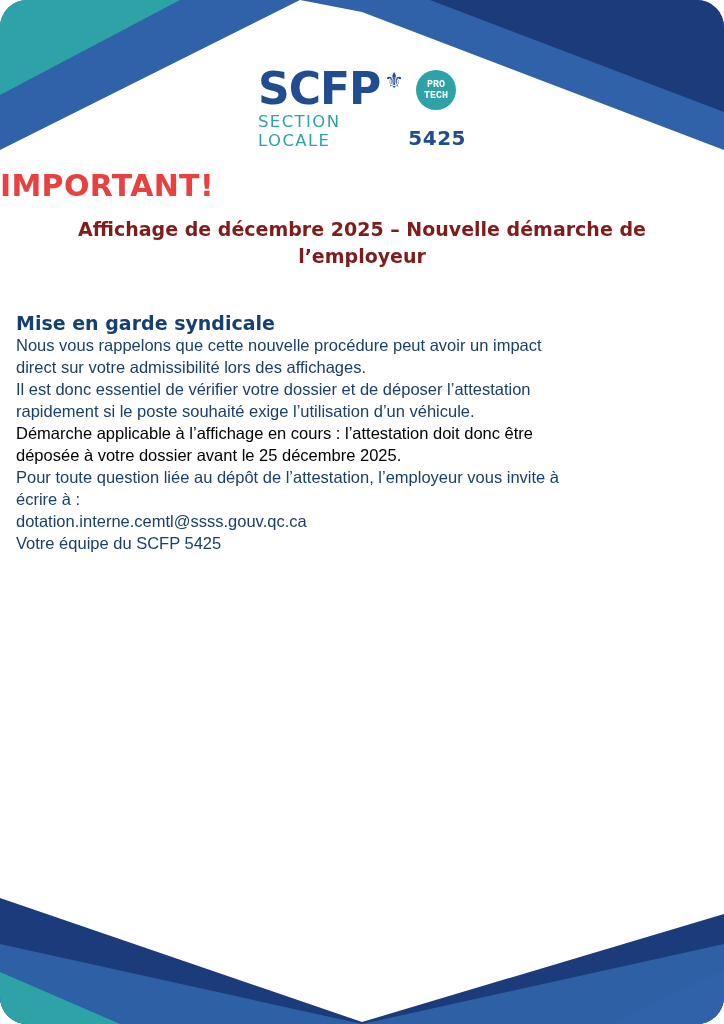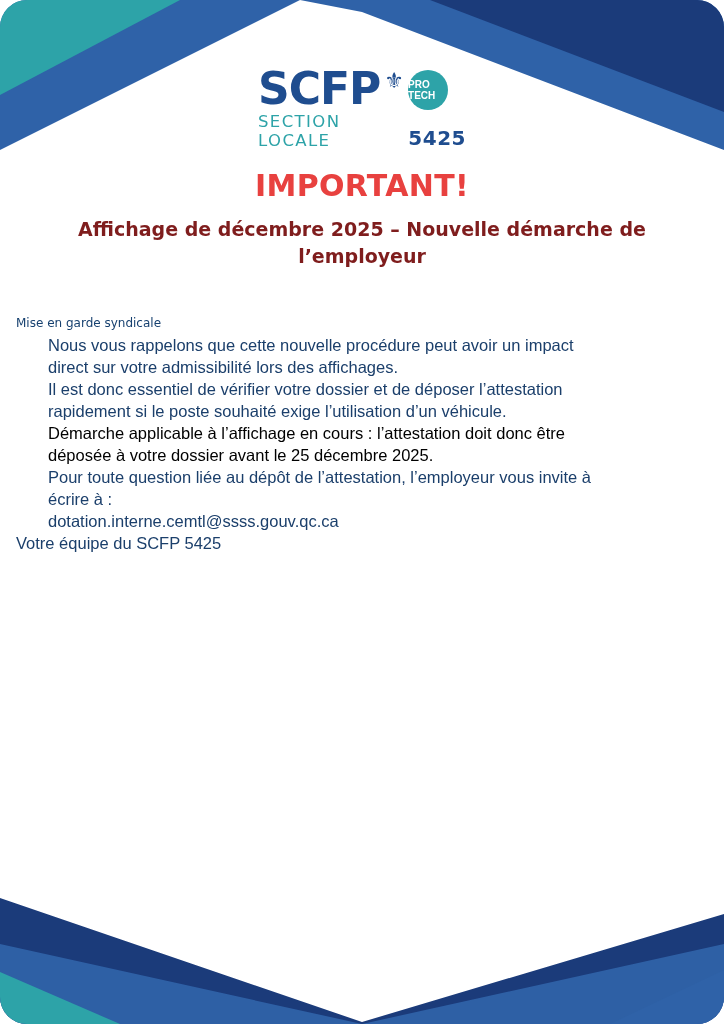--- a/index.html
+++ b/index.html
@@ -67,29 +67,30 @@
     font-size: 22px;
     line-height: 1;
     margin-top: 2px;
   }
   .logo-badge {
     width: 40px;
     height: 40px;
     border-radius: 50%;
     background: #2da3a8;
     color: #ffffff;
-    font-family: Liberation Sans, sans-serif;
+    font-family: Liberation Mono, monospace;
     font-weight: bold;
     font-size: 10px;
     line-height: 11px;
     display: flex;
     flex-direction: column;
-    align-items: flex-start;
+    align-items: center;
     justify-content: center;
     margin-top: 2px;
+    margin-left: 8px;
   }
   .logo-sub {
     margin-top: 2px;
     display: flex;
     align-items: flex-end;
     gap: 6px;
     font-family: "DejaVu Sans", sans-serif;
   }
   .logo-sub .sl {
     color: #2da3a8;
@@ -103,21 +104,21 @@
     font-weight: bold;
     letter-spacing: 0.5px;
   }
 
   
   .important {
     position: absolute;
     top: 168px;
     left: 0;
     width: 724px;
-    text-align: center;
+    text-align: left;
     color: #e8413f;
     font-family: "DejaVu Sans", sans-serif;
     font-weight: bold;
     font-size: 30px;
     letter-spacing: 0.3px;
   }
   .subtitle {
     position: absolute;
     top: 216px;
     left: 62px;
@@ -136,30 +137,30 @@
     top: 312px;
     left: 16px;
     width: 680px;
     color: #1b3f6b;
     font-size: 16.5px;
     line-height: 22px;
   }
   .body p { margin: 0; }
   .warn-head {
     font-family: "DejaVu Sans", sans-serif;
-    font-weight: normal;
-    font-size: 12px;
+    font-weight: bold;
+    font-size: 19px;
     color: #16406f;
     margin-bottom: 24px;
   }
   .para {
     margin-bottom: 20px;
     color: #1b3f6b;
   }
-  .para .line { display: block; margin-left: 32px; }
+  .para .line { display: block; }
   .red {
     color: #000000;
   }
   .sign {
     color: #1b3f6b;
   }
 </style>
 </head>
 <body>
 

